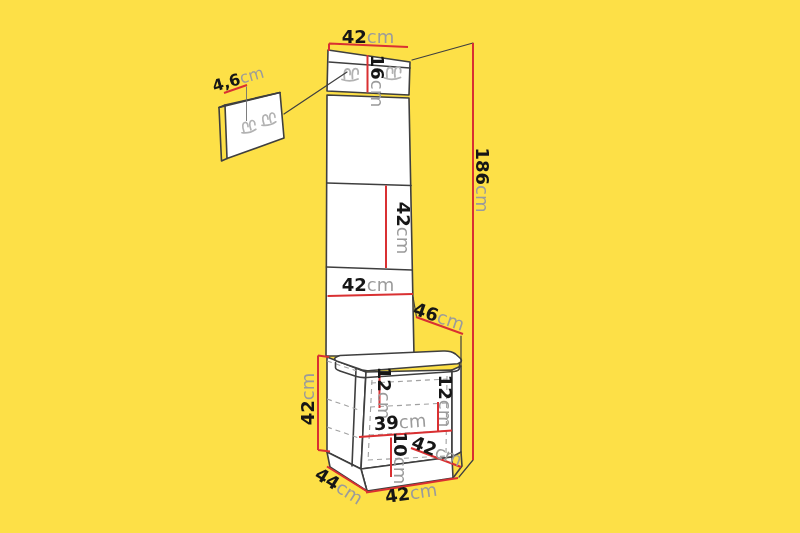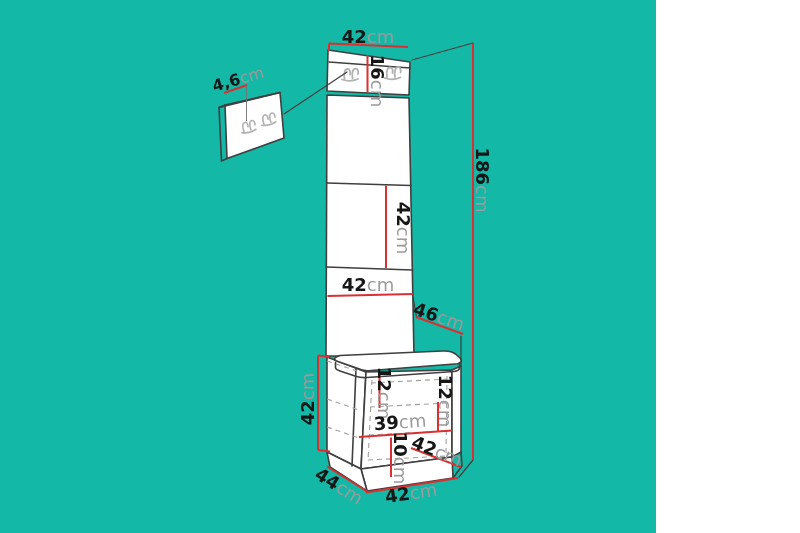--- a/index.html
+++ b/index.html
@@ -1,16 +1,16 @@
 <!DOCTYPE html>
 <html><head>
 <meta charset="utf-8">
 <style>
   html,body{margin:0;padding:0;background:#fff;}
-  #stage{position:relative;width:656px;height:533px;background:#14b8a6;overflow:hidden;}
+  #stage{position:relative;width:800px;height:533px;background:#fde047;overflow:hidden;}
   svg text{font-family:"DejaVu Sans","Liberation Sans",sans-serif;font-size:18px;}
   svg .num{font-weight:700;fill:#161616;}
   svg .unit{font-weight:400;fill:#9b9b9b;}
   svg .small text{font-size:16px;}
   .outline{stroke:#3f3f3f;stroke-width:1.6;fill:none;stroke-linejoin:round;stroke-linecap:round;}
   .facefill{stroke:#3f3f3f;stroke-width:1.6;fill:#ffffff;stroke-linejoin:round;}
   .ext{stroke:#3f3f3f;stroke-width:1.2;fill:none;stroke-linecap:round;}
   .thin{stroke:#6f6f6f;stroke-width:0.9;fill:none;}
   .dash{stroke:#a0a0a0;stroke-width:1.1;fill:none;stroke-dasharray:5 4;}
   .red{stroke:#d93032;stroke-width:2;fill:none;stroke-linecap:butt;}

